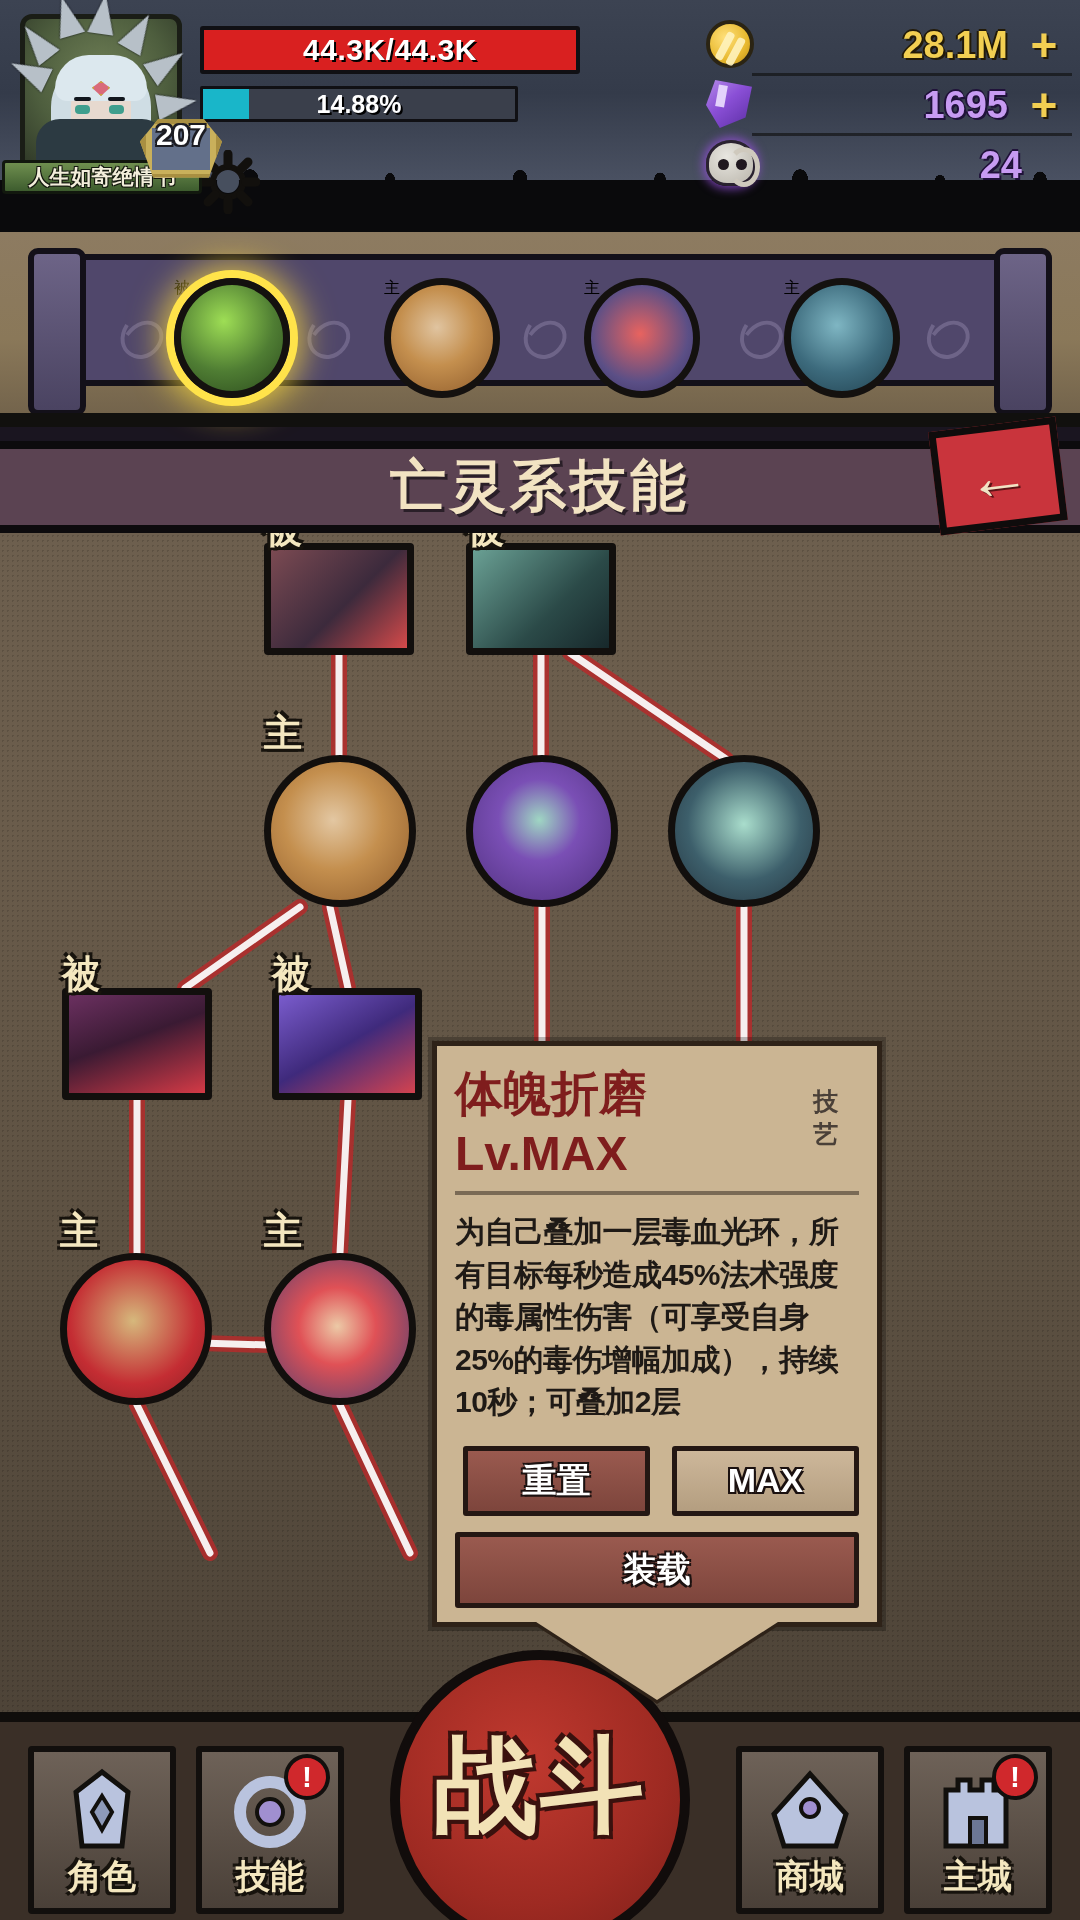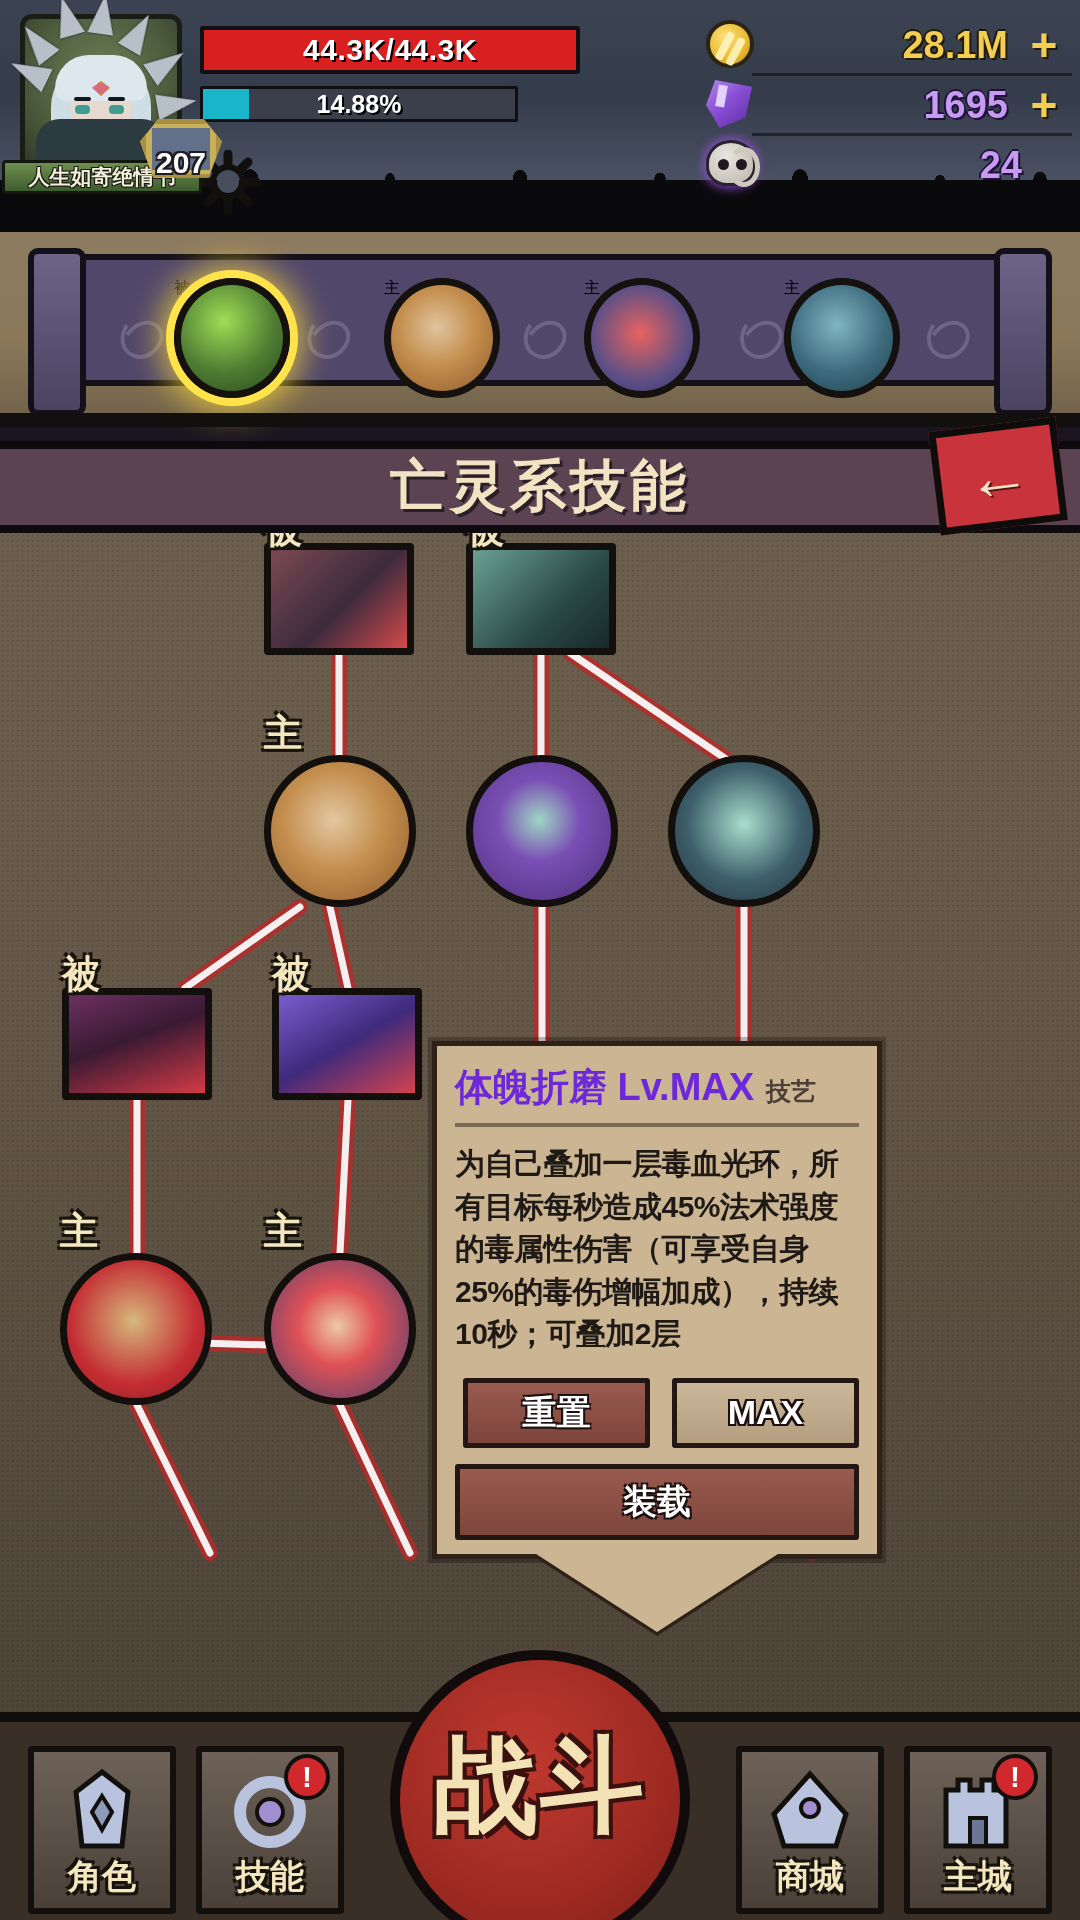--- a/index.html
+++ b/index.html
@@ -84,21 +84,21 @@
     position:absolute; left:2px; top:160px; width:200px; height:34px;
     background:linear-gradient(180deg,#6f8f4f,#3d5c2e);
     border:3px solid #12180e; border-radius:4px;
     display:flex; align-items:center; justify-content:center;
     color:#f3eedb; font-size:21px; font-weight:bold;
     text-shadow:1px 1px 0 #14180f, -1px 1px 0 #14180f, 1px -1px 0 #14180f, -1px -1px 0 #14180f;
     z-index:6;
   }
   .lvl-badge{
     position:absolute; left:140px; top:118px; width:82px; height:62px; z-index:7;
-    display:flex; align-items:flex-end; justify-content:center;
+    display:flex; align-items:flex-start; justify-content:center;
   }
   .lvl-ring{
     position:absolute; inset:0; background:#c9b05b;
     clip-path:polygon(22% 2%,78% 2%,100% 38%,84% 96%,16% 96%,0 38%);
     border-radius:8px;
     box-shadow:inset 0 0 0 6px #a98f41;
   }
   .lvl-inner{
     position:absolute; left:12px; top:10px; right:12px; bottom:10px;
     background:#63708a;
@@ -278,21 +278,21 @@
   }
   .tip:after{
     content:""; position:absolute; left:50%; bottom:-78px; transform:translateX(-50%);
     width:0;height:0;
     border-left:124px solid transparent; border-right:124px solid transparent;
     border-top:80px solid #cbb593;
     filter:drop-shadow(0 4px 0 #2e2218);
   }
   .tip-inner{ position:relative; z-index:2; }
   .tip-head{ display:flex; align-items:baseline; gap:12px; }
-  .tip-title{ font-size:38px; font-weight:bold; color:#6d28d9; }
+  .tip-title{ font-size:48px; font-weight:bold; color:#7f1d1d; }
   .tip-kind{ font-size:25px; font-weight:bold; color:#4a4038; }
   .tip-rule{ height:4px; background:#7a6a55; margin:10px 0 16px; }
   .tip-desc{
     font-size:30px; line-height:1.42; color:#1f1a16; font-weight:bold;
     letter-spacing:-0.5px;
   }
   .tip-btns{ display:flex; gap:22px; margin-top:22px;padding-left:8px; }
   .btn{
     flex:1; height:70px; background:linear-gradient(180deg,#9a5a4f,#7d453c);
     border:5px solid #241713; border-radius:3px;

